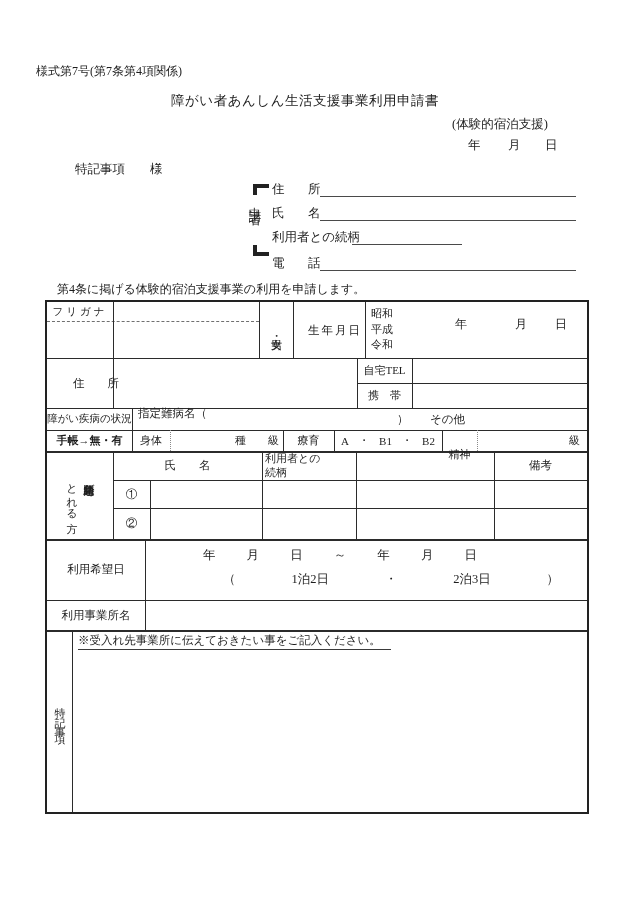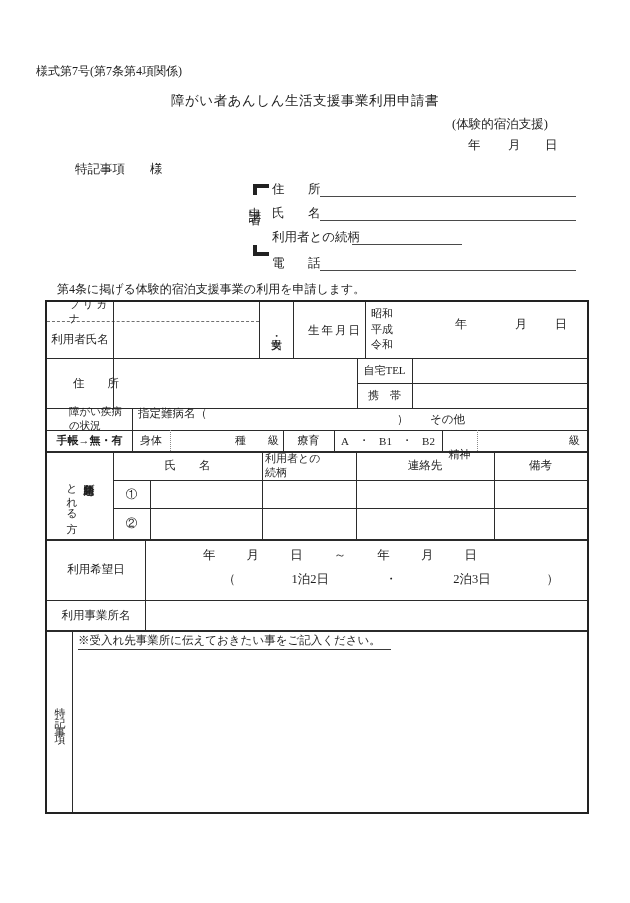--- a/index.html
+++ b/index.html
@@ -19,21 +19,21 @@
        border:2px solid #222;box-sizing:content-box;}
   .ln{position:absolute;background:#2b2b2b;}
   .hl{height:1px;}
   .hl2{height:2px;}
   .vl{width:1px;}
   .dash{background:none;border-top:1px dashed #707070;height:0;}
   .dot{background:none;border-left:1px dotted #8a8a8a;width:0;}
   .ul{position:absolute;border-bottom:1px solid #4a4a4a;}
   .bracket-top{position:absolute;border-top:4px solid #222;border-left:4px solid #222;}
   .bracket-bottom{position:absolute;border-bottom:4px solid #222;border-left:4px solid #222;}
-  .f10{font-size:10.5px;padding-left:22px;}
+  .f10{font-size:10.5px;}
   .f11{font-size:11px;}
   .f115{font-size:11.5px;}
   .f125{font-size:12.5px;}
   .f135{font-size:13.5px;}
   .ls2{letter-spacing:2px;margin-left:6px;}
   .ls3{letter-spacing:3px;}
 </style>
 </head>
 <body>
 
@@ -99,21 +99,20 @@
     <div class="abs dot" style="left:430px;top:128px;height:21px;"></div>
     <div class="ln vl" style="left:66px;top:149px;height:88px;"></div>
     <div class="ln vl" style="left:103px;top:178px;height:59px;"></div>
     <div class="ln vl" style="left:215px;top:149px;height:88px;"></div>
     <div class="ln vl" style="left:309px;top:149px;height:88px;"></div>
     <div class="ln vl" style="left:447px;top:149px;height:88px;"></div>
     <div class="ln vl" style="left:98px;top:237px;height:91px;"></div>
     <div class="ln vl" style="left:25px;top:328px;height:182px;"></div>
 
     <div class="cell f10 ls3" style="left:0;top:0;width:66px;height:19px;">フリガナ</div>
-    <div class="cell f115" style="left:0;top:19px;width:66px;height:37px;">利用者氏名</div>
     <div class="cell" style="left:66px;top:0;width:146px;height:19px;"></div>
     <div class="cell" style="left:66px;top:19px;width:146px;height:37px;"></div>
     <div class="cell vert f115" style="left:212px;top:0;width:34px;height:56px;">男・女</div>
     <div class="cell f115 ls2" style="left:246px;top:0;width:72px;height:56px;">生年月日</div>
     <div class="abs pre f11" style="left:324px;top:4px;line-height:15.5px;">昭和
 平成
 令和</div>
     <span class="abs" style="left:408px;top:14px;">年</span>
     <span class="abs" style="left:468px;top:14px;">月</span>
     <span class="abs" style="left:508px;top:14px;">日</span>
@@ -144,21 +143,20 @@
     </div>
     <div class="cell f11" style="left:395px;top:142px;width:35px;height:21px;">精神</div>
     <div class="cell f11 right" style="left:430px;top:128px;width:110px;height:21px;padding-right:7px;">級</div>
 
     <div class="cell vert pre f11" style="left:0;top:149px;width:66px;height:88px;line-height:17px;">緊急時連絡が
 とれる方</div>
     <div class="cell f115" style="left:66px;top:149px;width:149px;height:29px;">氏　　名</div>
     <div class="cell left" style="left:215px;top:149px;width:94px;height:29px;padding-left:3px;">
       <span class="f11" style="display:inline-block;width:60px;line-height:13.5px;">利用者との続柄</span>
     </div>
-    <div class="cell f115" style="left:309px;top:149px;width:138px;height:29px;">連絡先</div>
     <div class="cell f115" style="left:447px;top:149px;width:93px;height:29px;">備考</div>
     <div class="cell f115" style="left:66px;top:178px;width:37px;height:28px;">①</div>
     <div class="cell f115" style="left:66px;top:206px;width:37px;height:31px;">②</div>
     <div class="cell" style="left:103px;top:178px;width:112px;height:28px;"></div>
     <div class="cell" style="left:215px;top:178px;width:94px;height:28px;"></div>
     <div class="cell" style="left:309px;top:178px;width:138px;height:28px;"></div>
     <div class="cell" style="left:447px;top:178px;width:93px;height:28px;"></div>
     <div class="cell" style="left:103px;top:206px;width:112px;height:31px;"></div>
     <div class="cell" style="left:215px;top:206px;width:94px;height:31px;"></div>
     <div class="cell" style="left:309px;top:206px;width:138px;height:31px;"></div>

